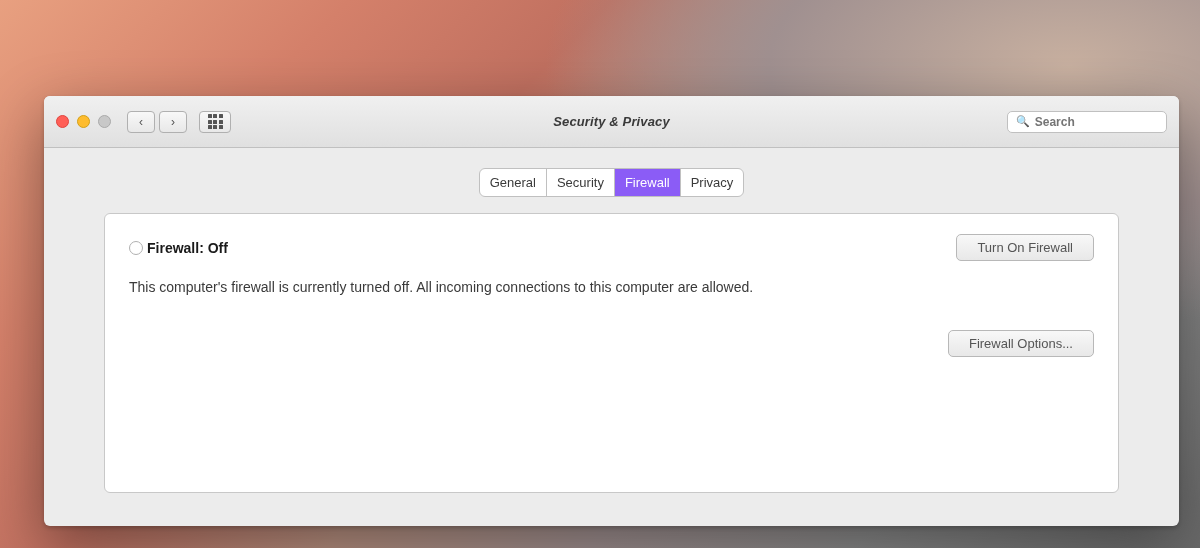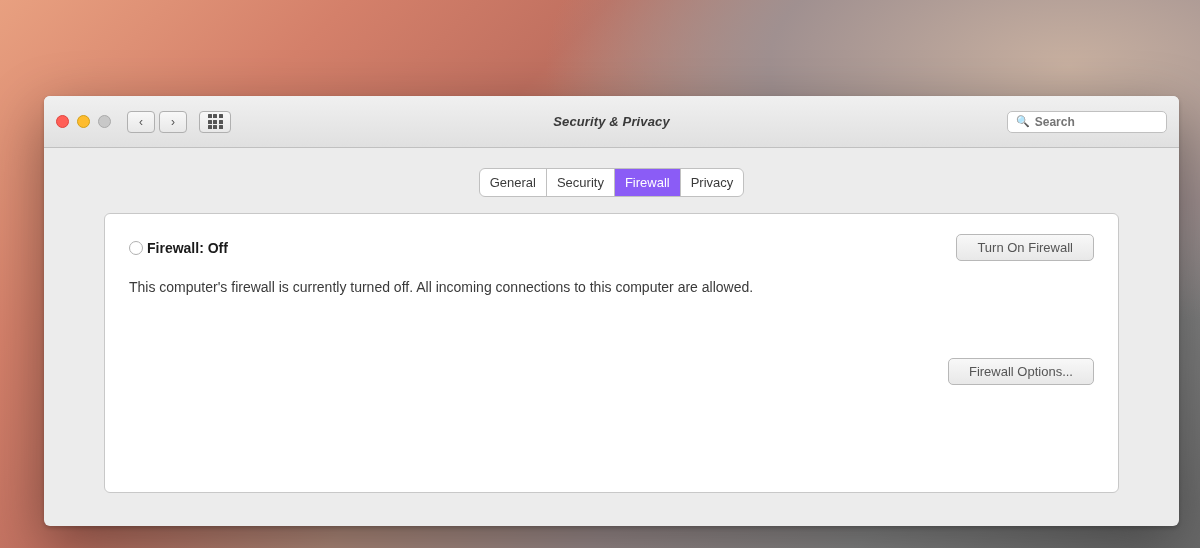--- a/index.html
+++ b/index.html
@@ -244,21 +244,21 @@
     .description-text {
       font-size: 14px;
       color: #3a3a3a;
       line-height: 1.5;
       max-width: 680px;
     }
 
     .firewall-options-row {
       display: flex;
       justify-content: flex-end;
-      margin-top: 60px;
+      margin-top: 32px;
     }
 
     .firewall-options-btn {
       padding: 5px 20px;
       background: linear-gradient(to bottom, #f8f8f8, #e8e8e8);
       border: 1px solid #b8b8b8;
       border-radius: 5px;
       font-size: 13px;
       color: #555;
       cursor: pointer;

